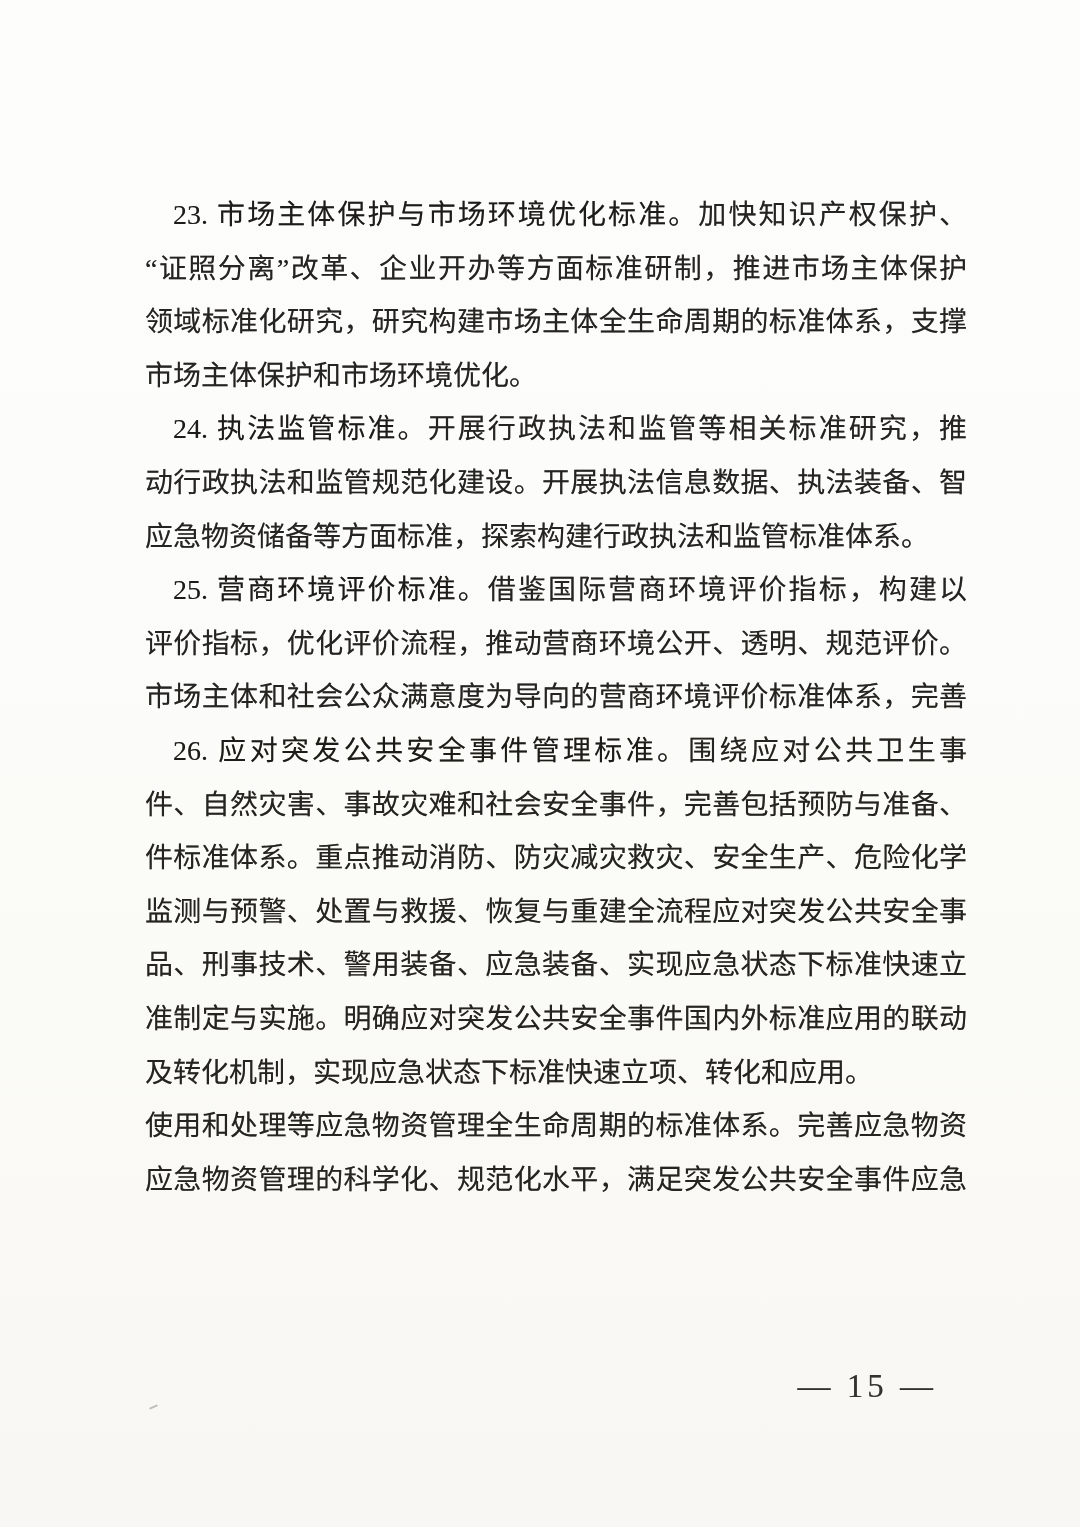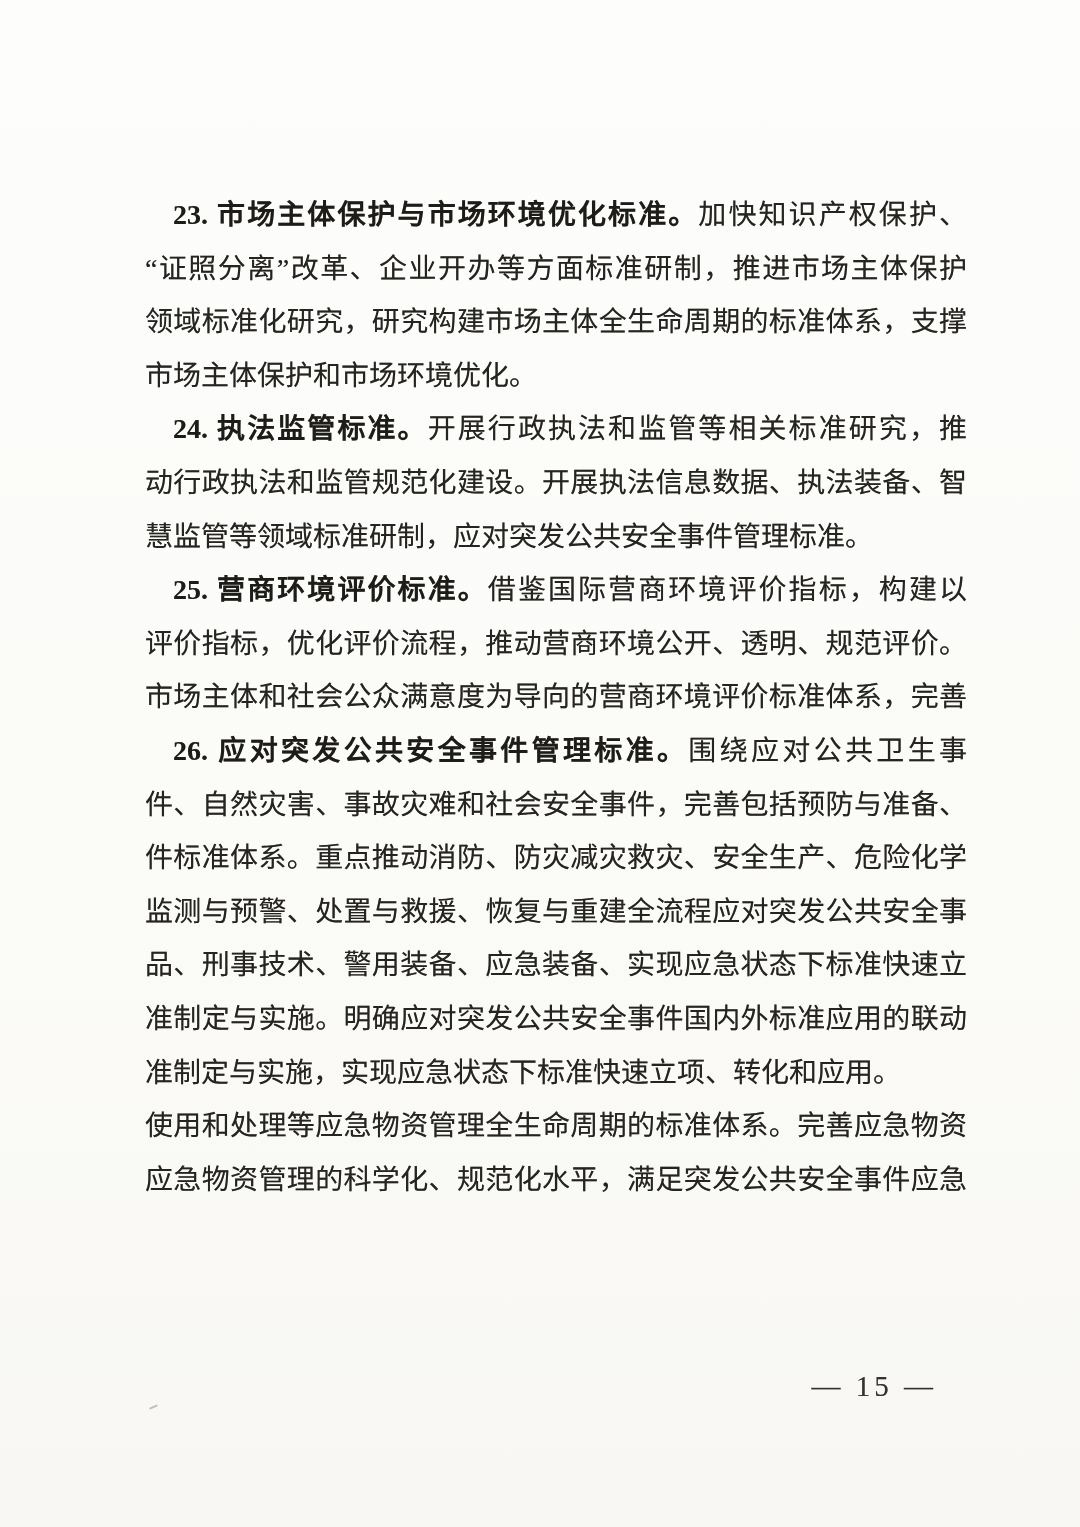--- a/index.html
+++ b/index.html
@@ -32,28 +32,28 @@
     white-space: normal;
     text-align: justify;
     text-justify: inter-character;
     text-align-last: left;
     color: #262420;
     text-shadow: 0 0 0.5px rgba(30,28,24,0.45);
   }
   .line.fill { text-align-last: justify; }
   .line.indent { text-indent: 28px; }
   .seg-bold {
-    font-weight: 700;
+    font-weight: 400;
     color: #1e1c18;
   }
   .footer {
     position: absolute;
     top: 1363px;
     right: 143px;
-    font-size: 29px;
+    font-size: 33px;
     line-height: 46px;
     letter-spacing: 4px;
     color: #34322d;
     text-shadow: 0 0 0.5px rgba(30,28,24,0.4);
   }
   .artifact {
     position: absolute;
     left: 149px;
     top: 1406px;
     width: 9px;
@@ -71,35 +71,35 @@
   <div class="textblock" id="textblock">
       <div class="para">
         <div class="line indent fill"><span class="seg-bold">23. 市场主体保护与市场环境优化标准。</span><span class="seg-normal">加快知识产权保护、</span></div>
         <div class="line fill"><span class="seg-normal">“证照分离”改革、企业开办等方面标准研制，推进市场主体保护</span></div>
         <div class="line fill"><span class="seg-normal">领域标准化研究，研究构建市场主体全生命周期的标准体系，支撑</span></div>
         <div class="line"><span class="seg-normal">市场主体保护和市场环境优化。</span></div>
       </div>
       <div class="para">
         <div class="line indent fill"><span class="seg-bold">24. 执法监管标准。</span><span class="seg-normal">开展行政执法和监管等相关标准研究，推</span></div>
         <div class="line fill"><span class="seg-normal">动行政执法和监管规范化建设。开展执法信息数据、执法装备、智</span></div>
-        <div class="line"><span class="seg-normal">慧监管等领域标准研制，应对突发公共安全事件管理标准。</span></div>
+        <div class="line"><span class="seg-normal">应急物资储备等方面标准，探索构建行政执法和监管标准体系。</span></div>
       </div>
       <div class="para">
         <div class="line indent fill"><span class="seg-bold">25. 营商环境评价标准。</span><span class="seg-normal">借鉴国际营商环境评价指标，构建以</span></div>
         <div class="line fill"><span class="seg-normal">评价指标，优化评价流程，推动营商环境公开、透明、规范评价。</span></div>
         <div class="line fill"><span class="seg-normal">市场主体和社会公众满意度为导向的营商环境评价标准体系，完善</span></div>
       </div>
       <div class="para">
         <div class="line indent fill"><span class="seg-bold">26. 应对突发公共安全事件管理标准。</span><span class="seg-normal">围绕应对公共卫生事</span></div>
         <div class="line fill"><span class="seg-normal">件、自然灾害、事故灾难和社会安全事件，完善包括预防与准备、</span></div>
         <div class="line fill"><span class="seg-normal">件标准体系。重点推动消防、防灾减灾救灾、安全生产、危险化学</span></div>
         <div class="line fill"><span class="seg-normal">监测与预警、处置与救援、恢复与重建全流程应对突发公共安全事</span></div>
         <div class="line fill"><span class="seg-normal">品、刑事技术、警用装备、应急装备、实现应急状态下标准快速立项</span></div>
         <div class="line fill"><span class="seg-normal">准制定与实施。明确应对突发公共安全事件国内外标准应用的联动</span></div>
-        <div class="line"><span class="seg-normal">准制定与实施，实现应急状态下标准快速立项、转化和应用。</span></div>
+        <div class="line"><span class="seg-normal">及转化机制，实现应急状态下标准快速立项、转化和应用。</span></div>
       </div>
       <div class="para">
         <div class="line fill"><span class="seg-normal">使用和处理等应急物资管理全生命周期的标准体系。完善应急物资</span></div>
         <div class="line fill"><span class="seg-normal">应急物资管理的科学化、规范化水平，满足突发公共安全事件应急</span></div>
       </div>
     </div>
   <div class="footer">— 15 —</div>
   <div class="artifact"></div>
 </div>
 

